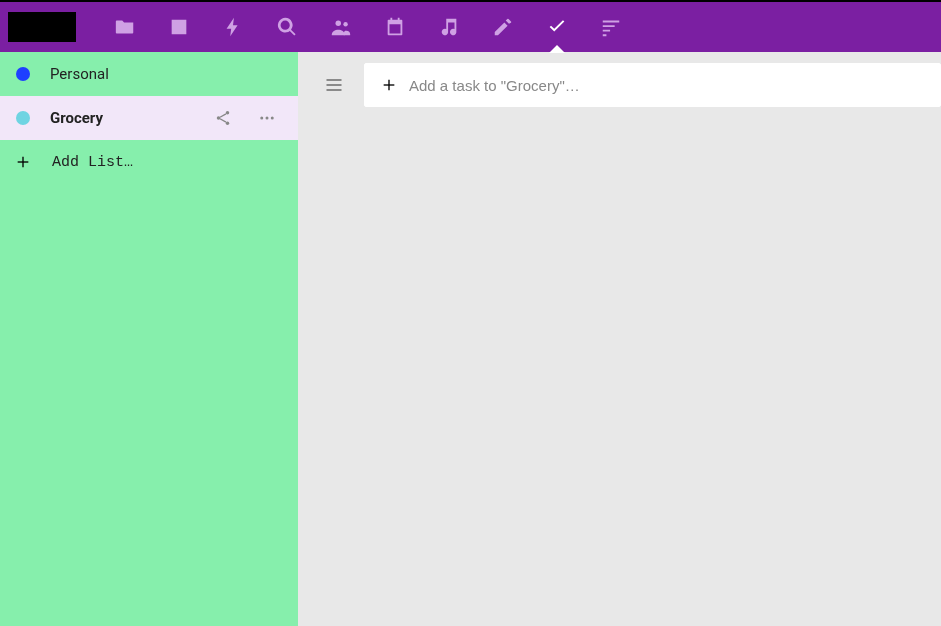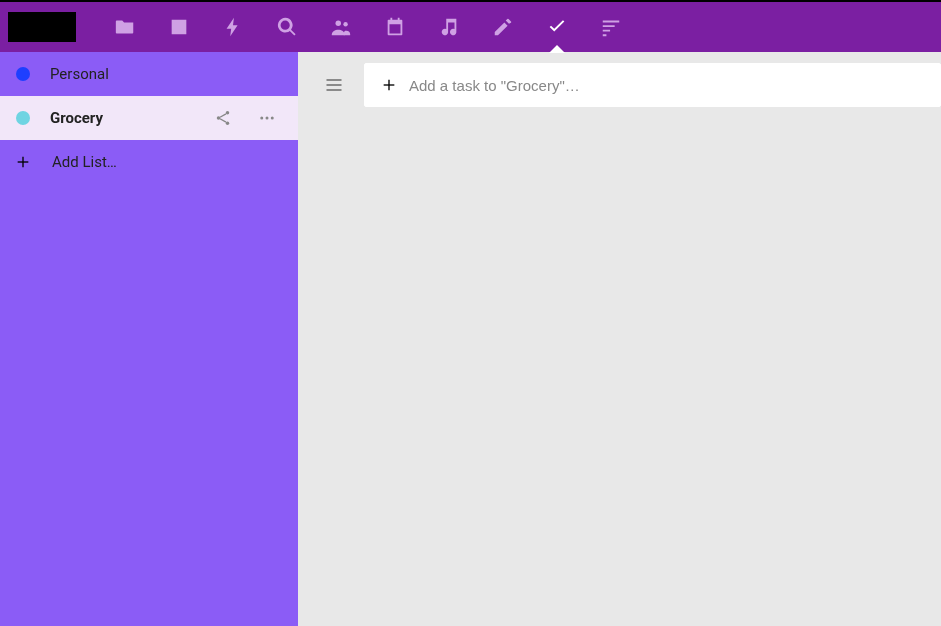--- a/index.html
+++ b/index.html
@@ -45,21 +45,21 @@
   
   .workspace {
     flex: 1 1 auto;
     display: flex;
     min-height: 0;
   }
 
   
   .sidebar {
     width: 298px;
-    background: #8b5cf6;
+    background: #86efac;
     display: flex;
     flex-direction: column;
     flex-shrink: 0;
   }
   .list-row {
     height: 44px;
     display: flex;
     align-items: center;
     padding: 0 14px;
     cursor: pointer;
@@ -81,20 +81,21 @@
     cursor: pointer;
   }
   .row-action svg { width: 18px; height: 18px; fill: #888; }
   .add-list-row {
     height: 44px;
     display: flex;
     align-items: center;
     padding: 0 14px;
     cursor: pointer;
     gap: 10px;
+    font-family: Liberation Mono, monospace;
   }
   .add-plus {
     width: 18px; height: 18px;
     display: flex; align-items: center; justify-content: center;
     margin-left: 0px;
     margin-right: 10px;
   }
   .add-plus svg { width: 16px; height: 16px; stroke: #000; stroke-width: 2; fill: none; }
 
   

